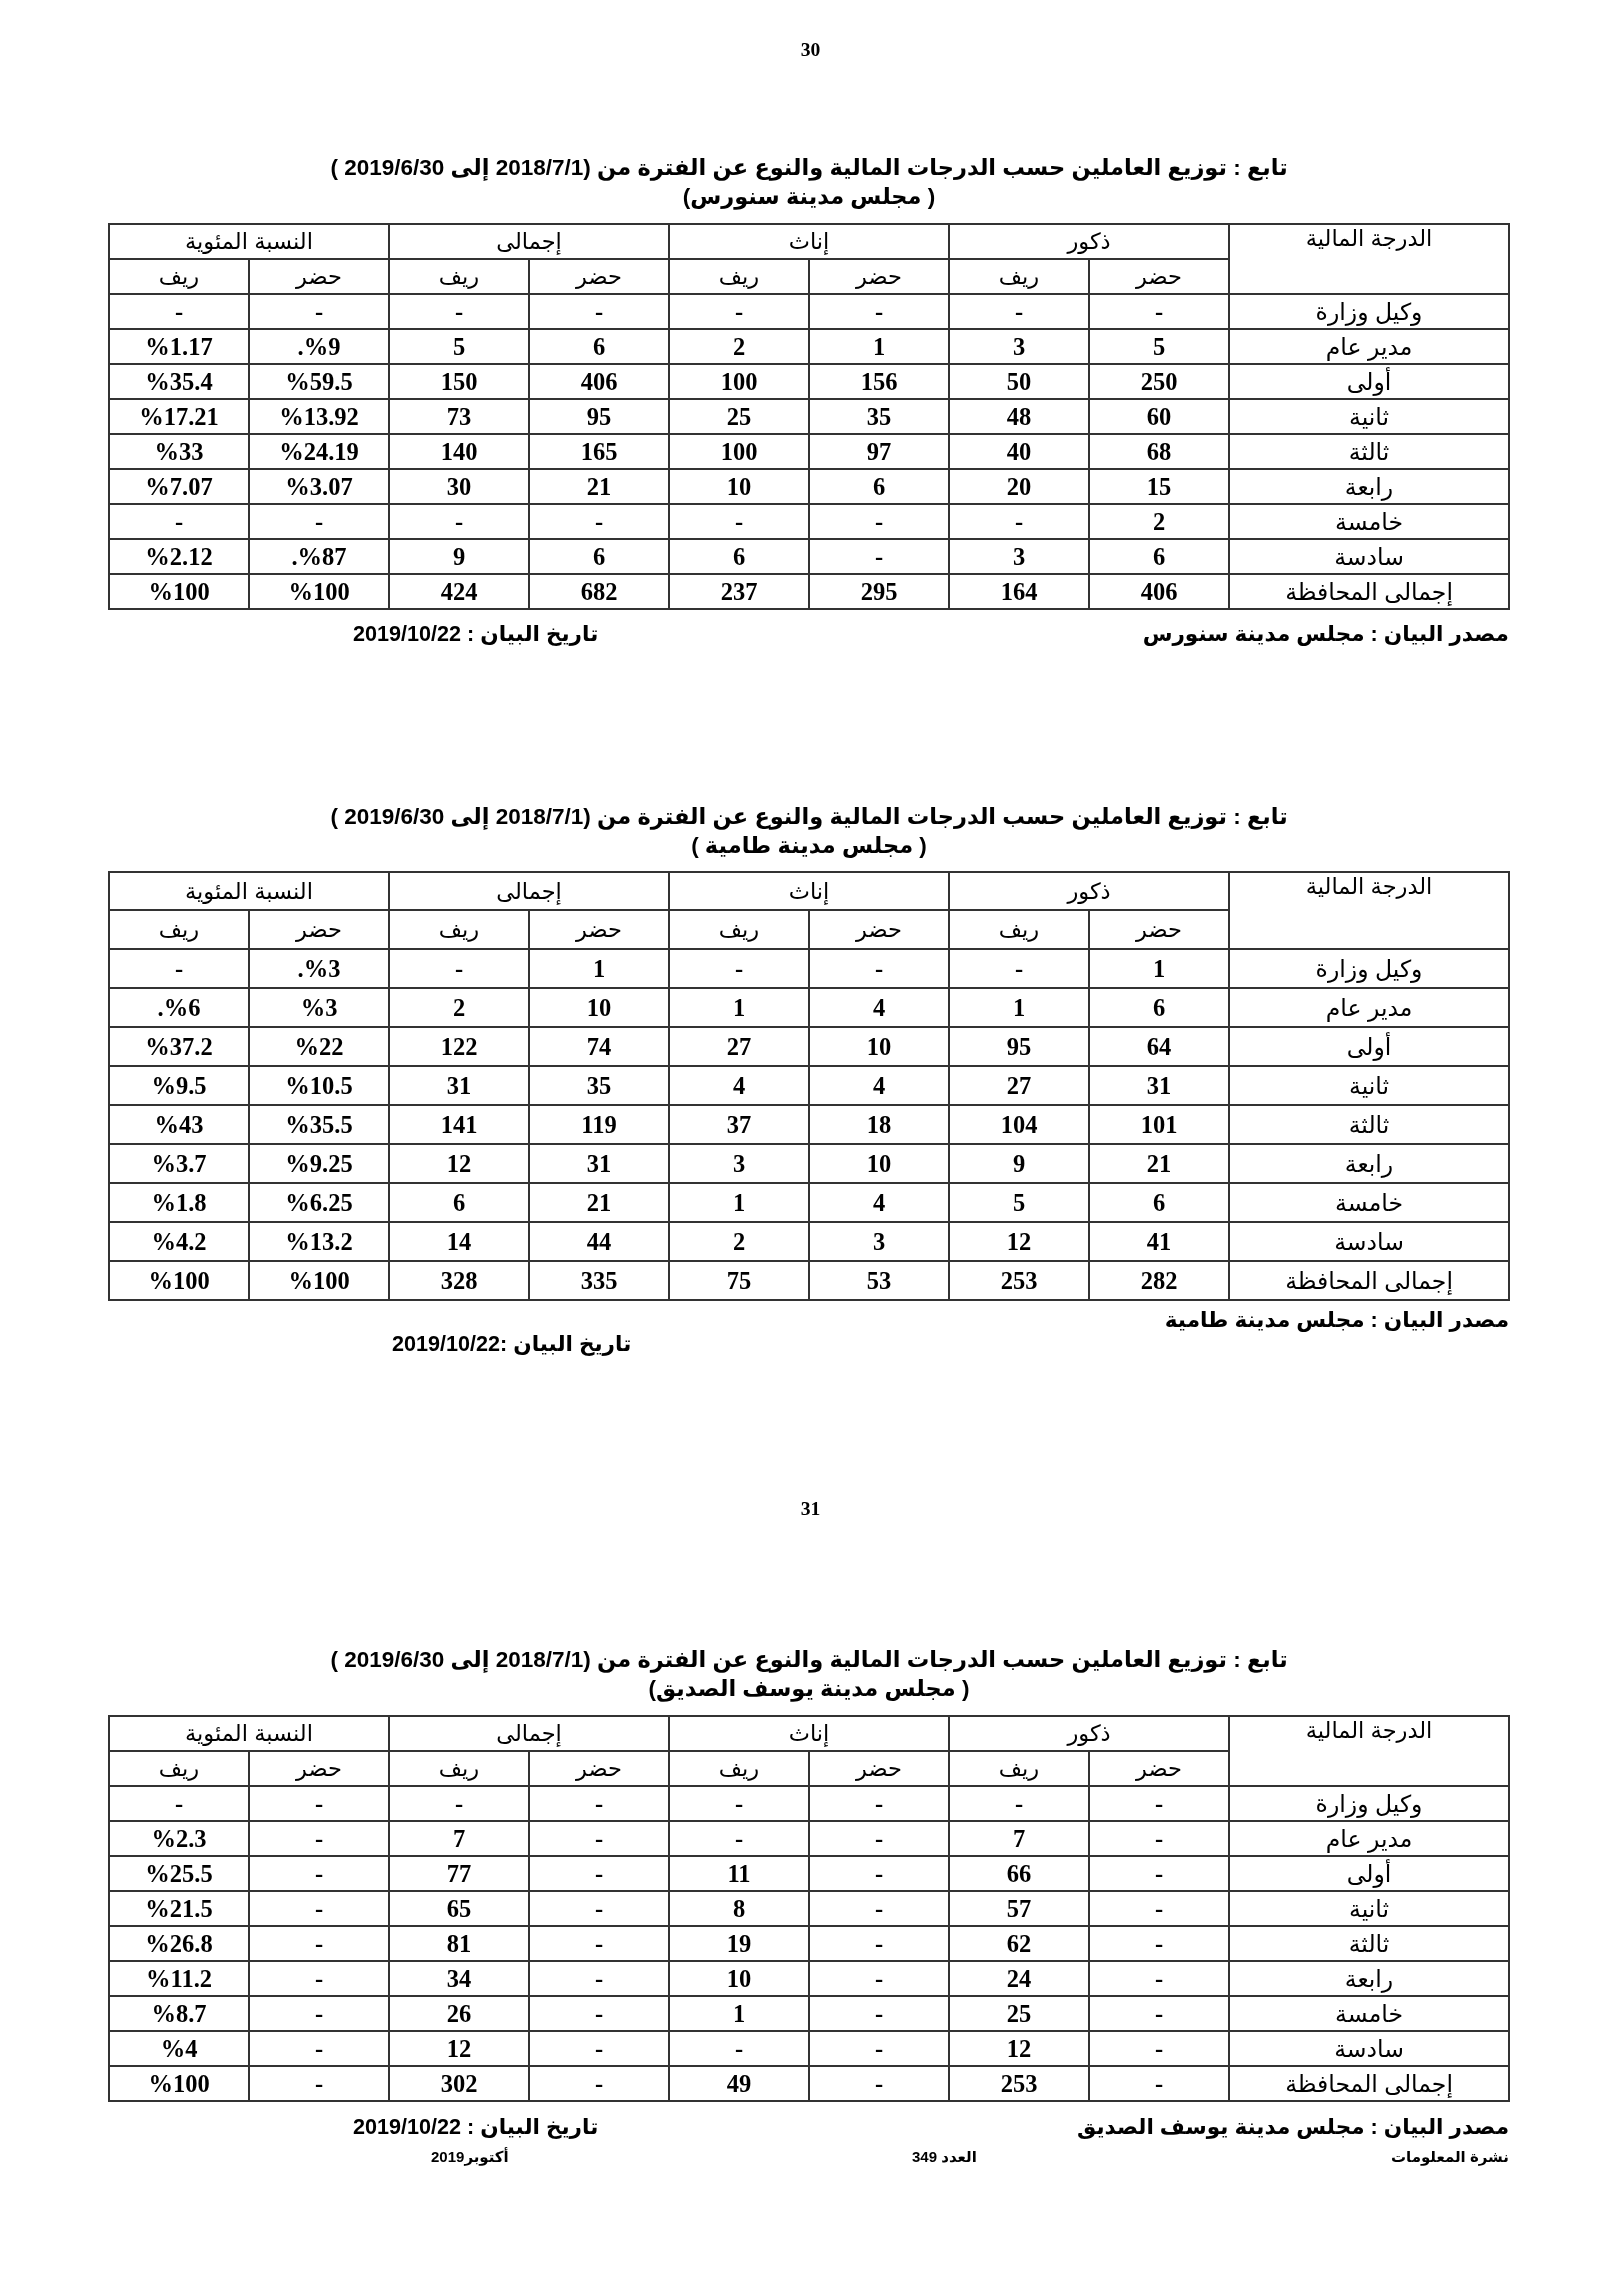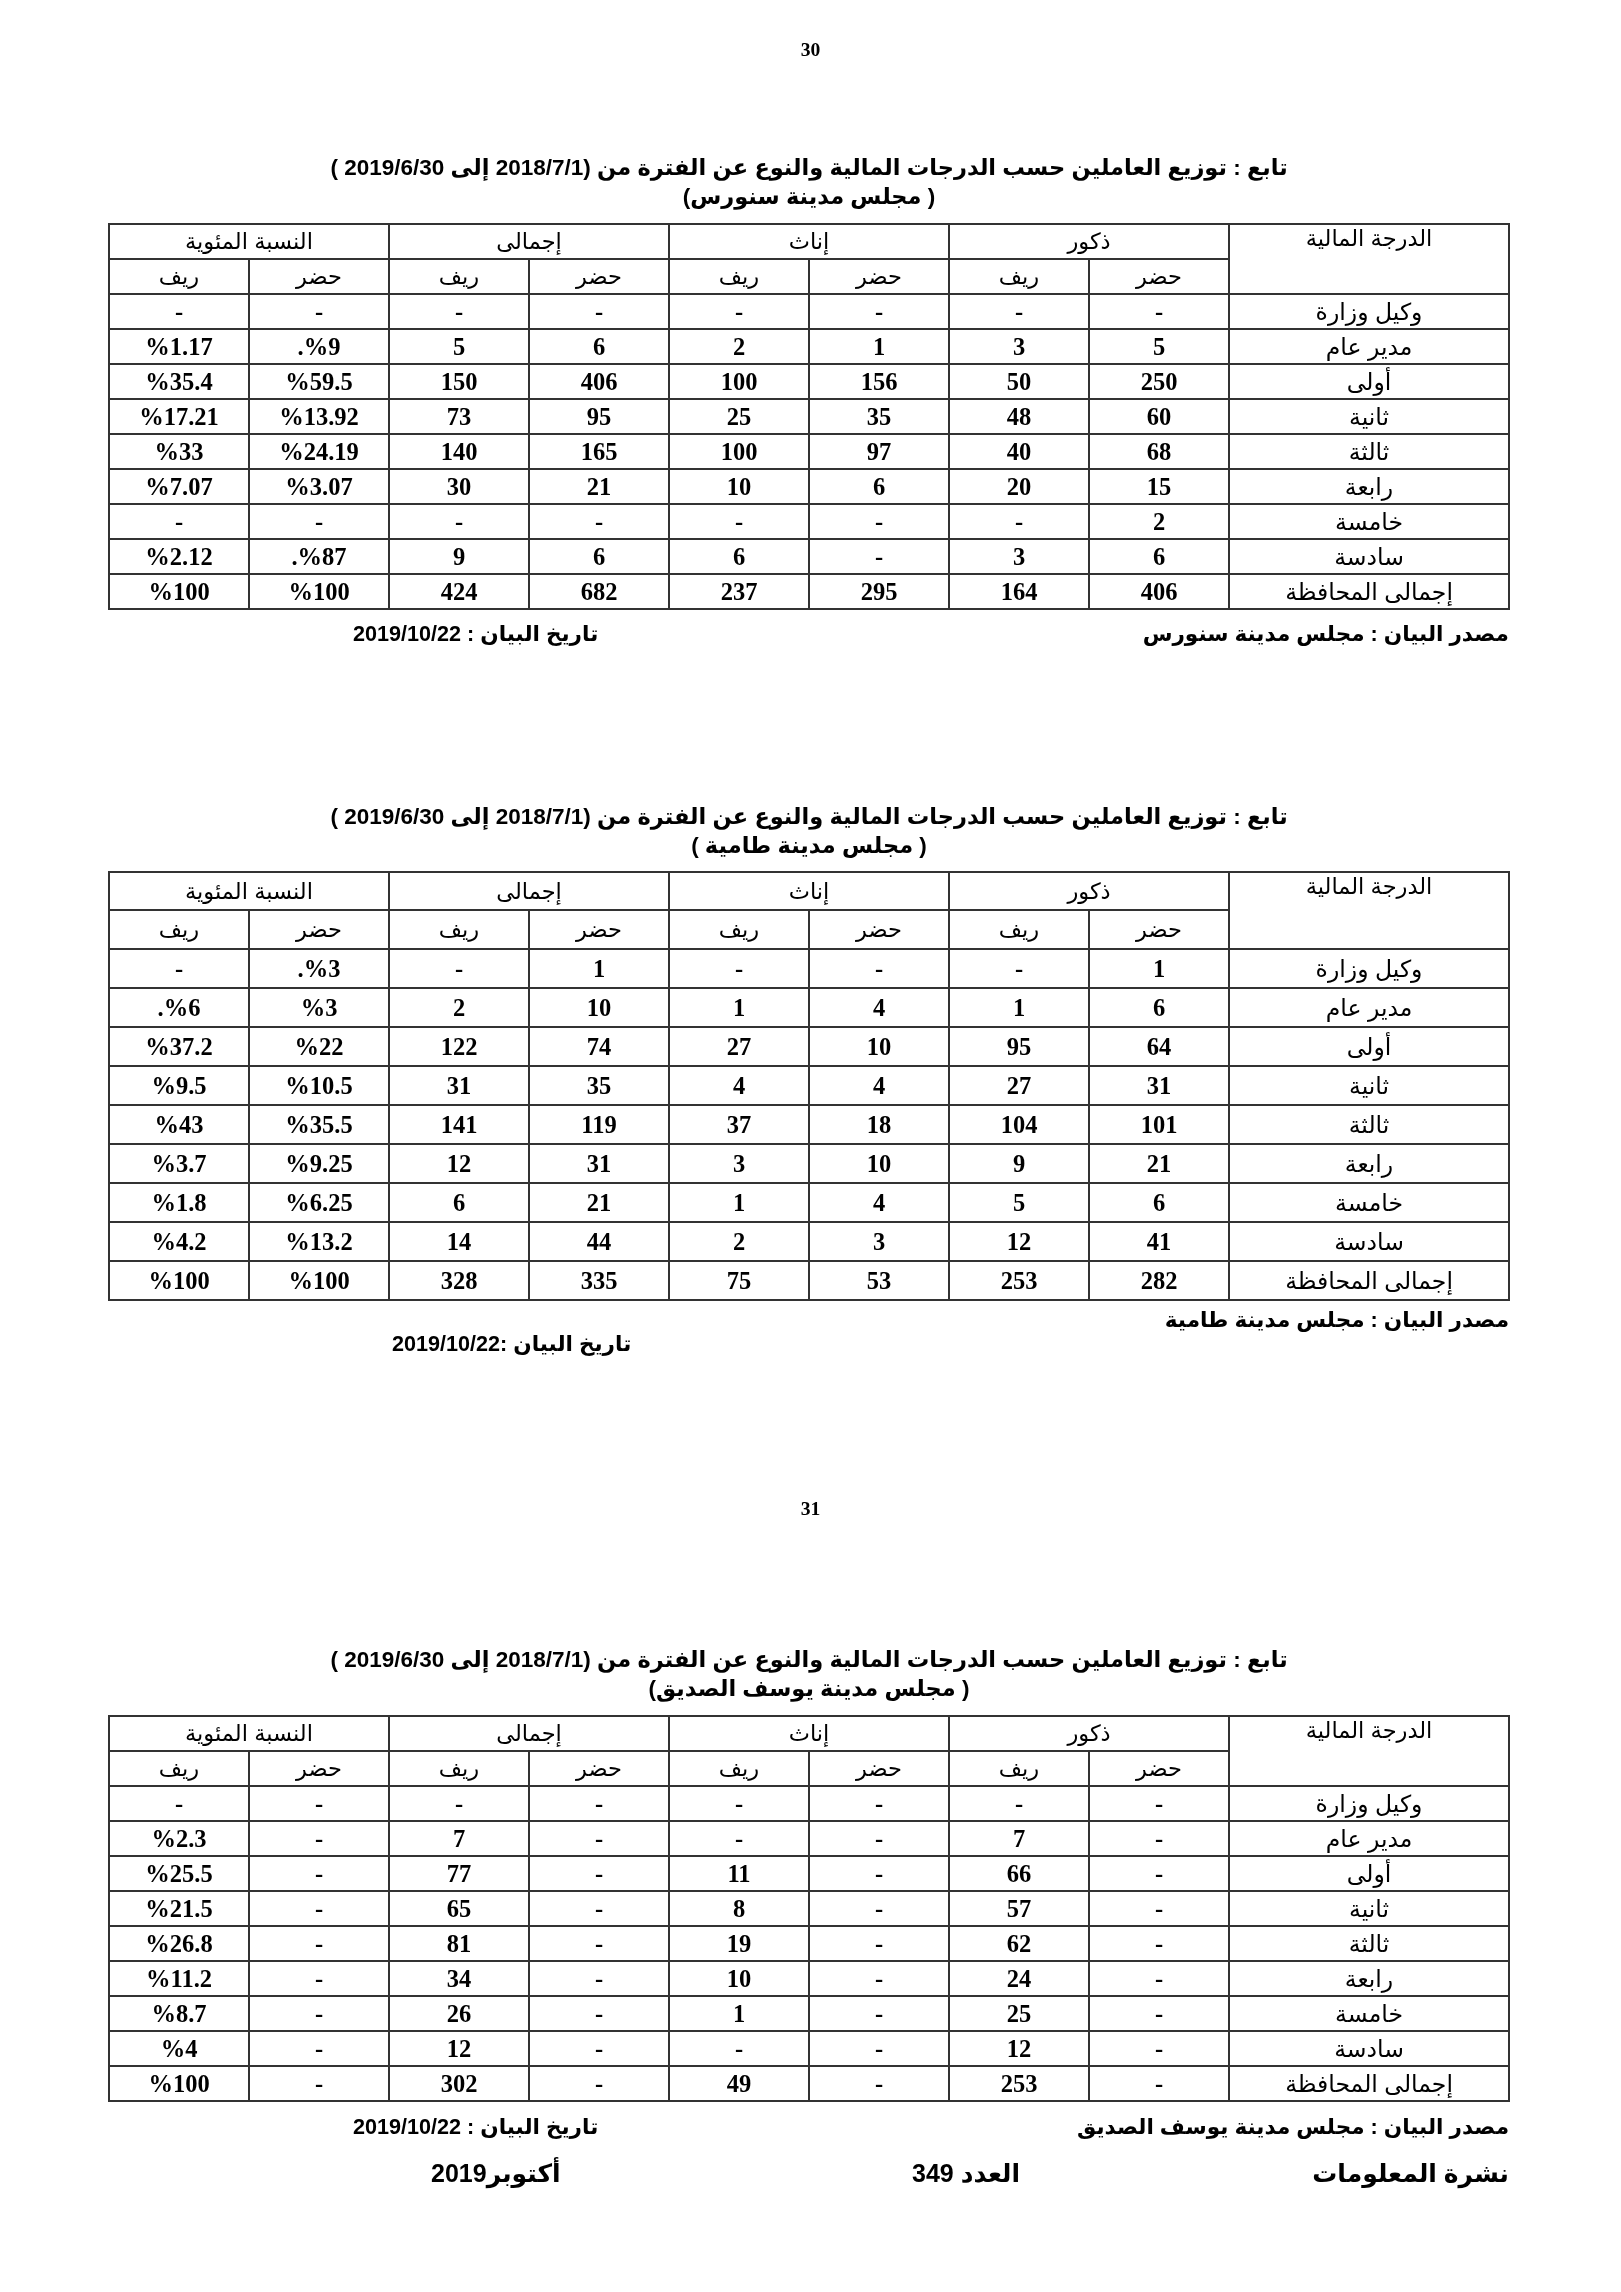--- a/index.html
+++ b/index.html
@@ -12,21 +12,21 @@
   table.grades { position:absolute; left:108px; width:1402px; border-collapse:collapse; direction:rtl;
                  table-layout:fixed; }
   table.grades td, table.grades th { border:2px solid #333; text-align:center; padding:0;
                  font-family:"Liberation Serif","DejaVu Serif",serif; font-weight:bold; font-size:24.5px; }
   table.grades th { font-family:"Liberation Sans","DejaVu Sans",sans-serif; font-weight:normal; font-size:22.5px;margin-top:32px; }
   table.grades td.label { font-family:"Liberation Sans","DejaVu Sans",sans-serif; font-weight:normal; font-size:23.5px; }
   table.grades col.c-label { width:280px; }
   table.grades col.c-num { width:140px; }
   .src { position:absolute; direction:rtl; font-family:"Liberation Sans","DejaVu Sans",sans-serif; font-weight:bold; font-size:21.6px; }
   .date { position:absolute; direction:rtl; font-family:"Liberation Sans","DejaVu Sans",sans-serif; font-weight:bold; font-size:21.6px; }
-  .footer { position:absolute; top:2148px; font-family:"Liberation Sans","DejaVu Sans",sans-serif; font-weight:bold; font-size:25px; direction:rtl;margin-top:11px; }
+  .footer { position:absolute; top:2148px; font-family:"Liberation Sans","DejaVu Sans",sans-serif; font-weight:bold; font-size:15px; direction:rtl; }
 </style>
 </head>
 <body>
 
 <div class="page-num" style="top:39px;">30</div>
 
 <div class="title" style="top:153px;">
   <div>تابع :  توزيع العاملين حسب الدرجات المالية والنوع عن الفترة من (2018/7/1 إلى 2019/6/30 )</div>
   <div>( مجلس مدينة سنورس)</div>
 </div>

